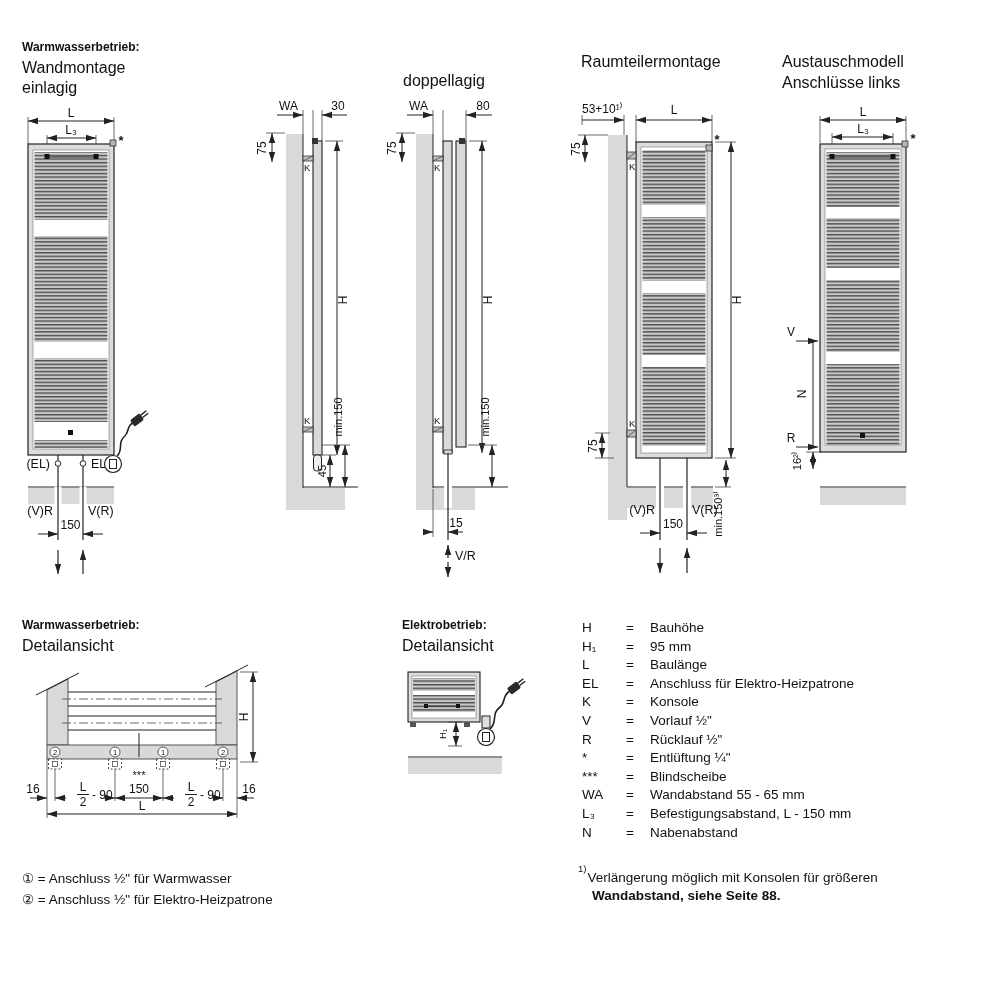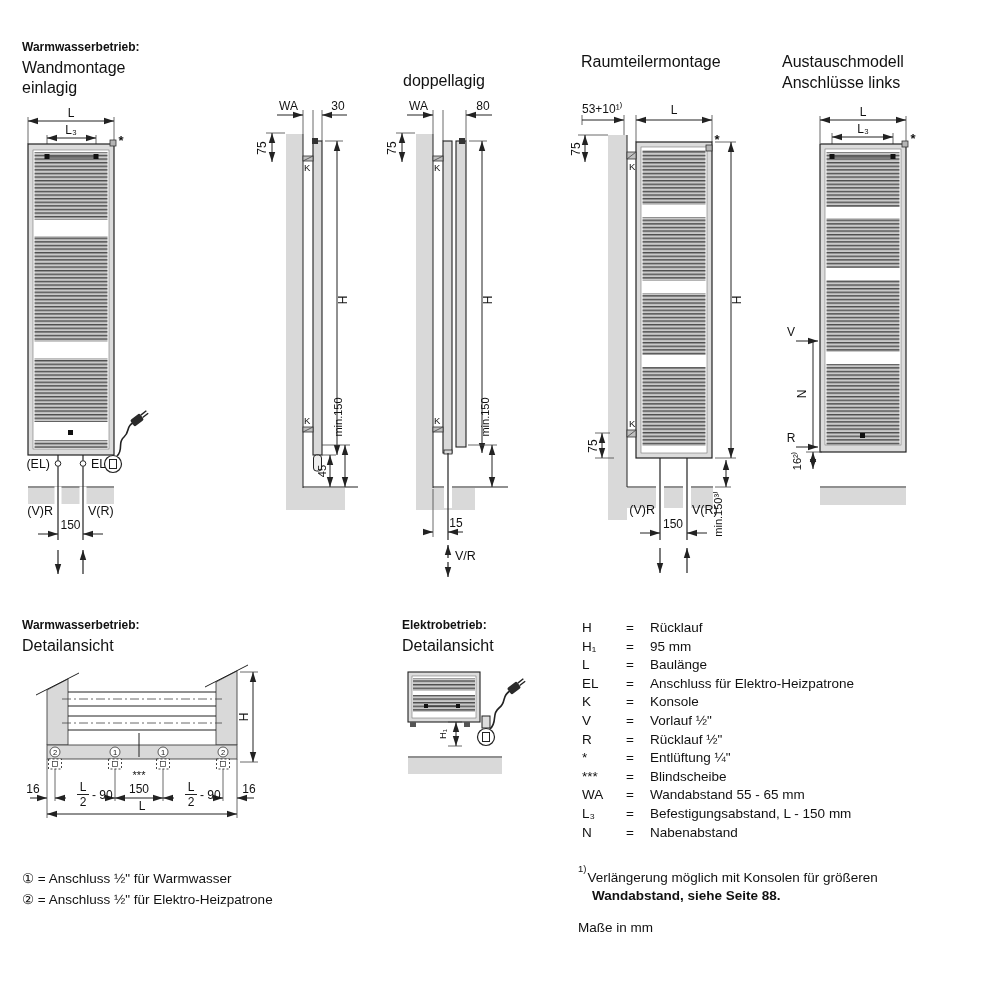--- a/index.html
+++ b/index.html
@@ -382,21 +382,21 @@
 
 <div class="abs" style="left:402px;top:615px;">
   <div class="tb">Elektrobetrieb:</div>
   <div class="tn">Detailansicht</div>
 </div>
 
 <div class="abs legend">
   <div class="lrow">
       <span class="lsym">H</span>
       <span class="leq">=</span>
-      <span>Rücklauf</span>
+      <span>Bauhöhe</span>
     </div>
   <div class="lrow">
       <span class="lsym">H₁</span>
       <span class="leq">=</span>
       <span>95 mm</span>
     </div>
   <div class="lrow">
       <span class="lsym">L</span>
       <span class="leq">=</span>
       <span>Baulänge</span>
@@ -444,19 +444,18 @@
   <div class="lrow">
       <span class="lsym">N</span>
       <span class="leq">=</span>
       <span>Nabenabstand</span>
     </div>
 </div>
 
 <div class="abs fnblock">
   <div><sup>1)</sup><span>Verlängerung möglich mit Konsolen für größeren</span></div>
   <div class="fn-indent">Wandabstand, siehe Seite 88.</div>
-  <div class="units">Maße in mm</div>
 </div>
 
 <div class="abs notes">
   <div>① = Anschluss ½" für Warmwasser</div>
   <div>② = Anschluss ½" für Elektro-Heizpatrone</div>
 </div>
 
 </body></html>

